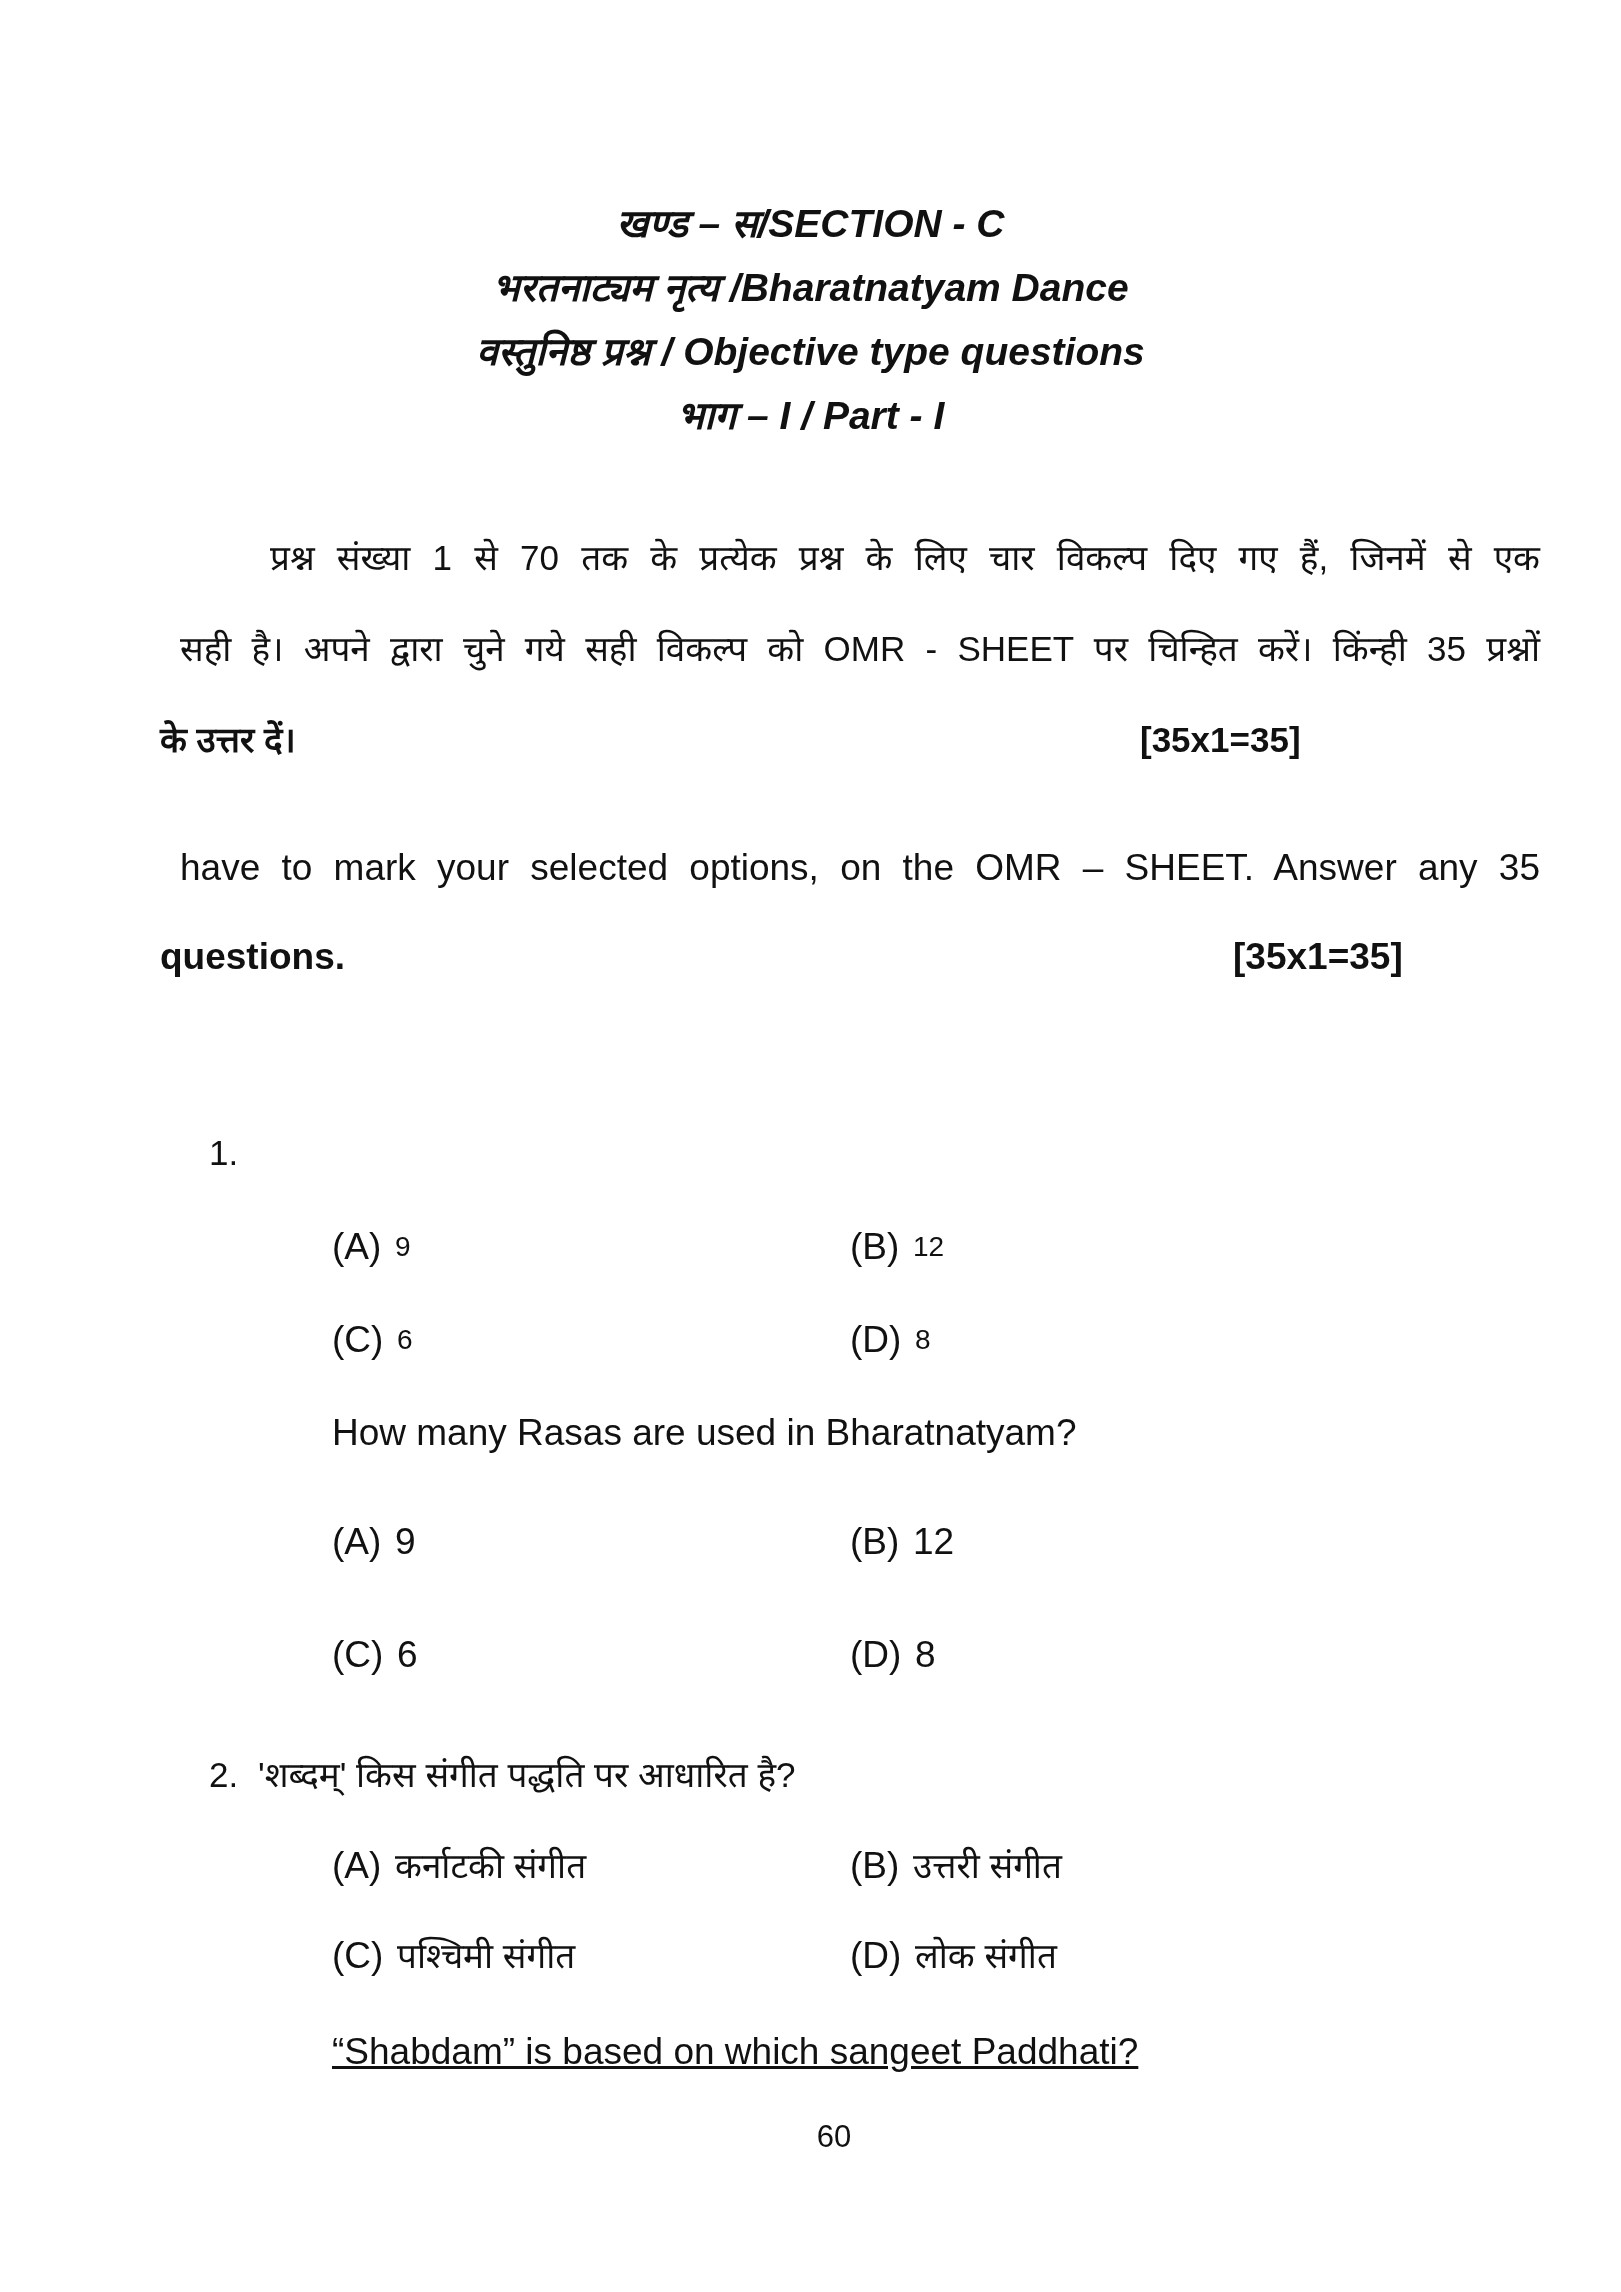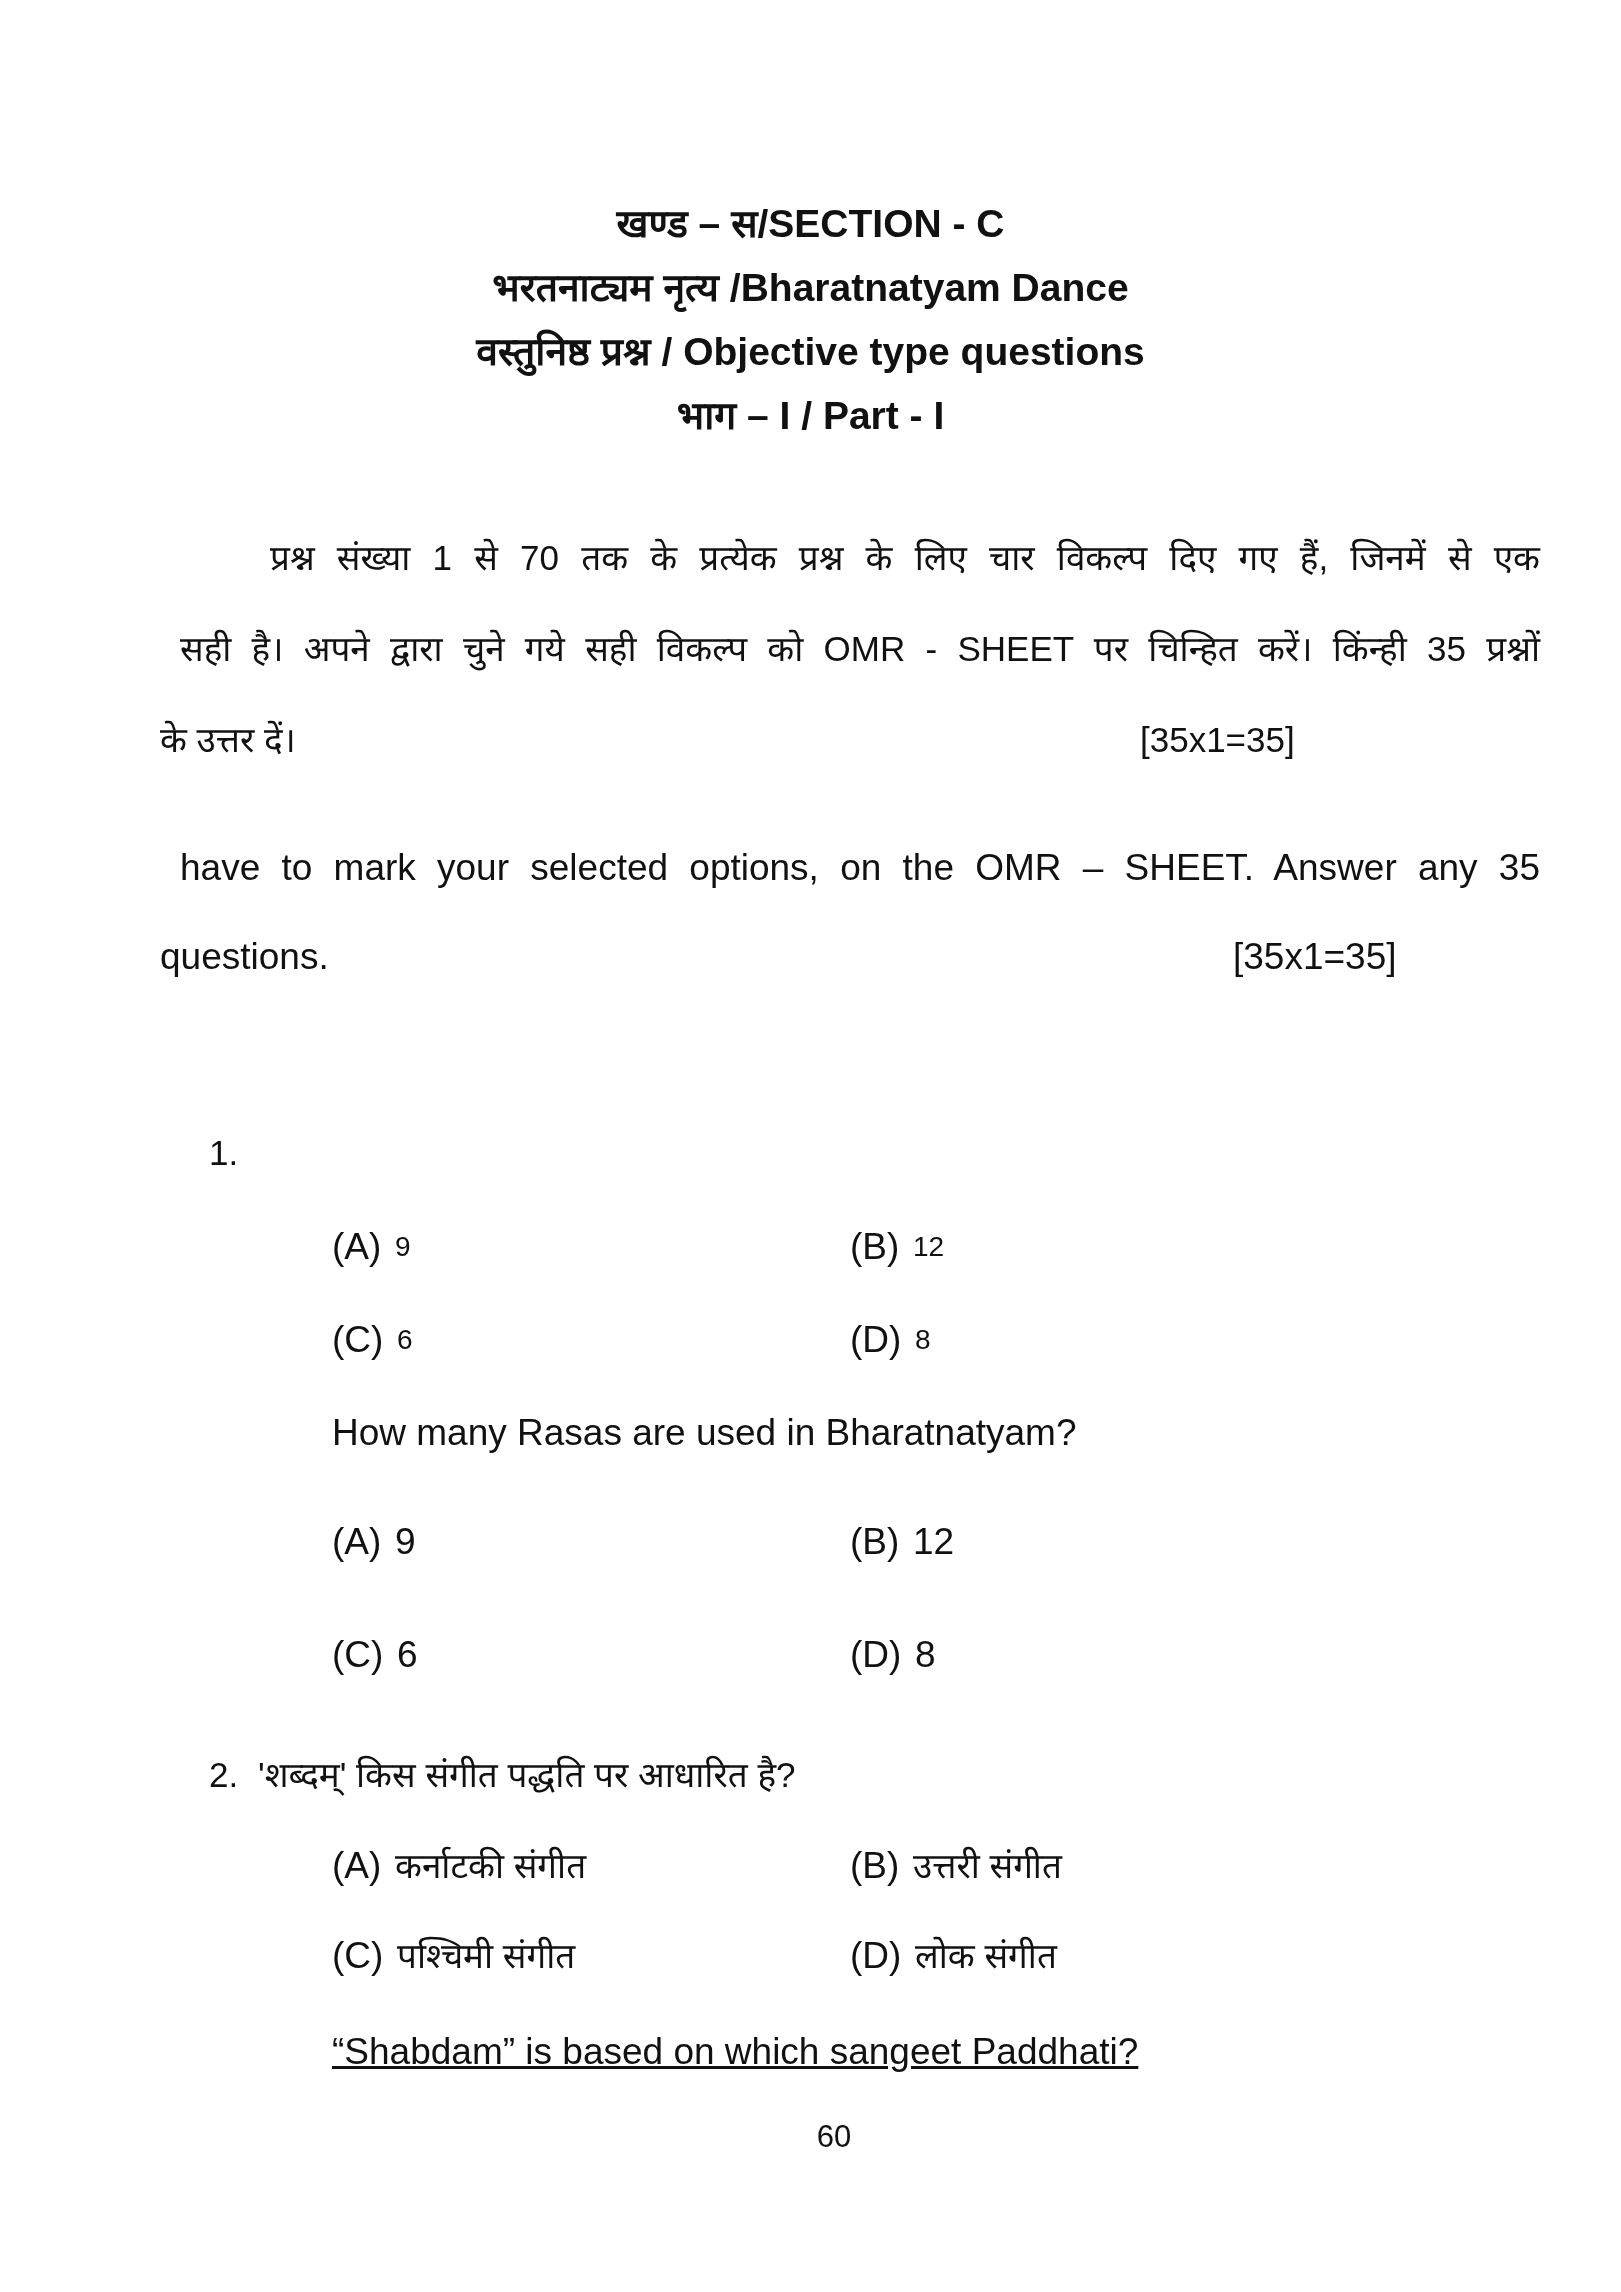--- a/index.html
+++ b/index.html
@@ -15,32 +15,33 @@
   }
   
   .header {
     position: absolute;
     top: 192px; left: 0; width: 1621px;
     text-align: center;
     font-weight: bold;
     font-size: 39px;
     line-height: 64px;
     white-space: nowrap;
+    font-style: italic;
   }
   
   .para {
     position: absolute;
     left: 160px;
     width: 1380px;
   }
   .para-hi { top: 512px; font-size: 35px; line-height: 91px; }
   .para-en { top: 823px; font-size: 37px; line-height: 89px; }
   .jline { text-align: justify; text-align-last: justify; margin-left: 20px; }
   .indent { text-indent: 90px; }
-  .lastline { position: relative; text-align: left; }
+  .lastline { position: relative; text-align: left; font-weight: bold; }
   .marks { position: absolute; top: 0; }
   .marks-hi { left: 980px; }
   .marks-en { left: 1073px; }
   
   .question { position: absolute; left: 160px; width: 1380px; }
   .q1 { top: 1127px; }
   .q2 { top: 1749px; }
   .qline {
     display: flex;
     margin-left: 49px;

